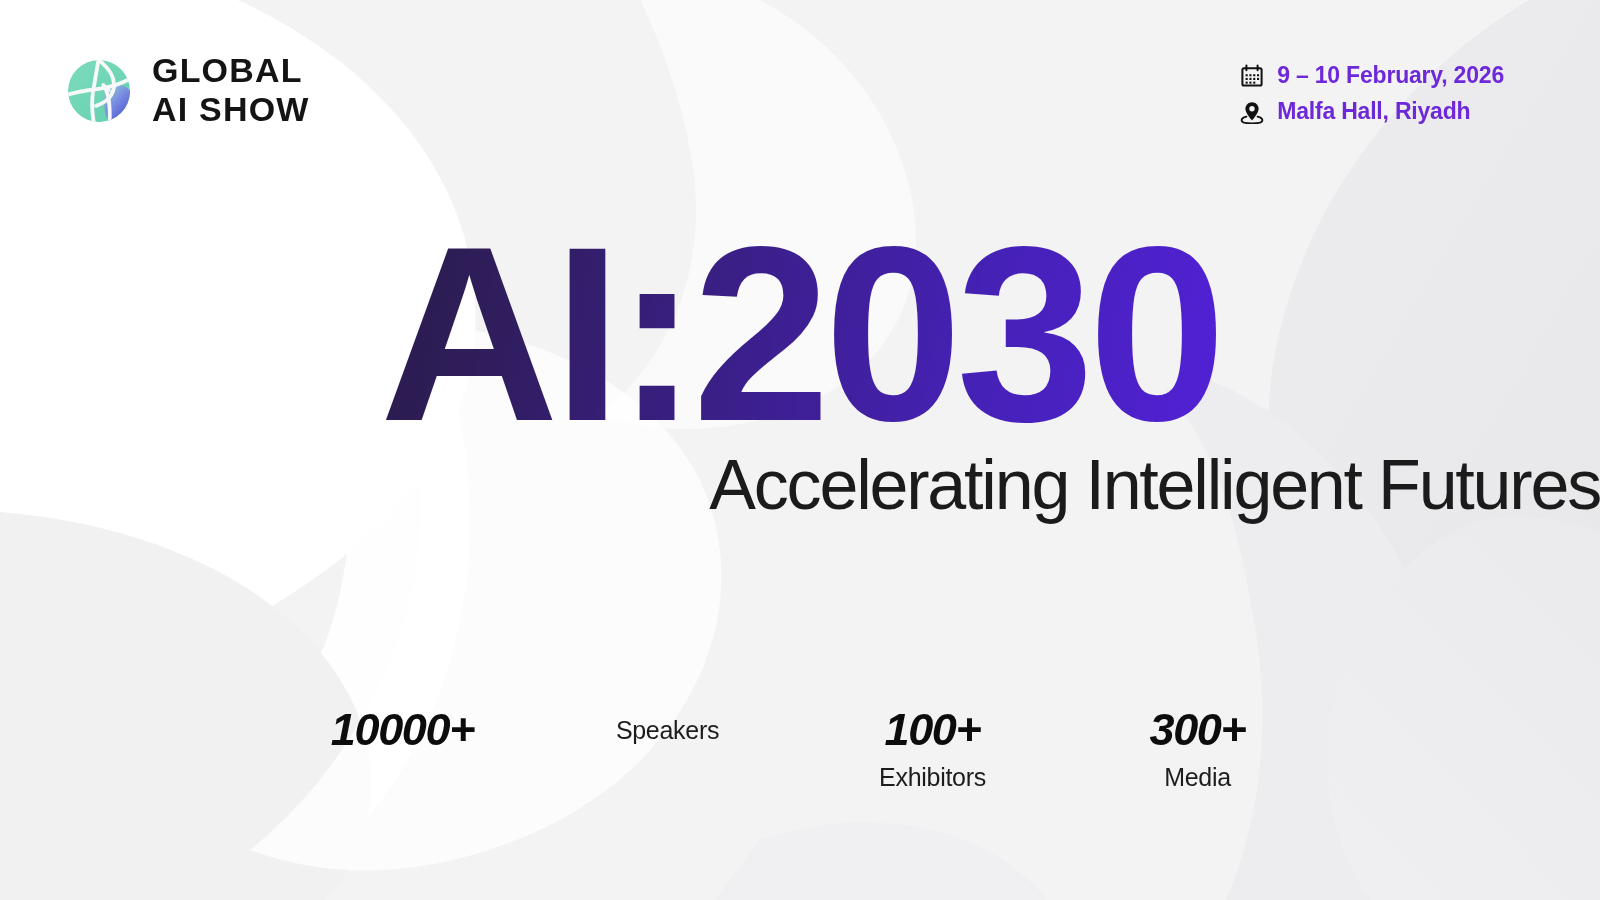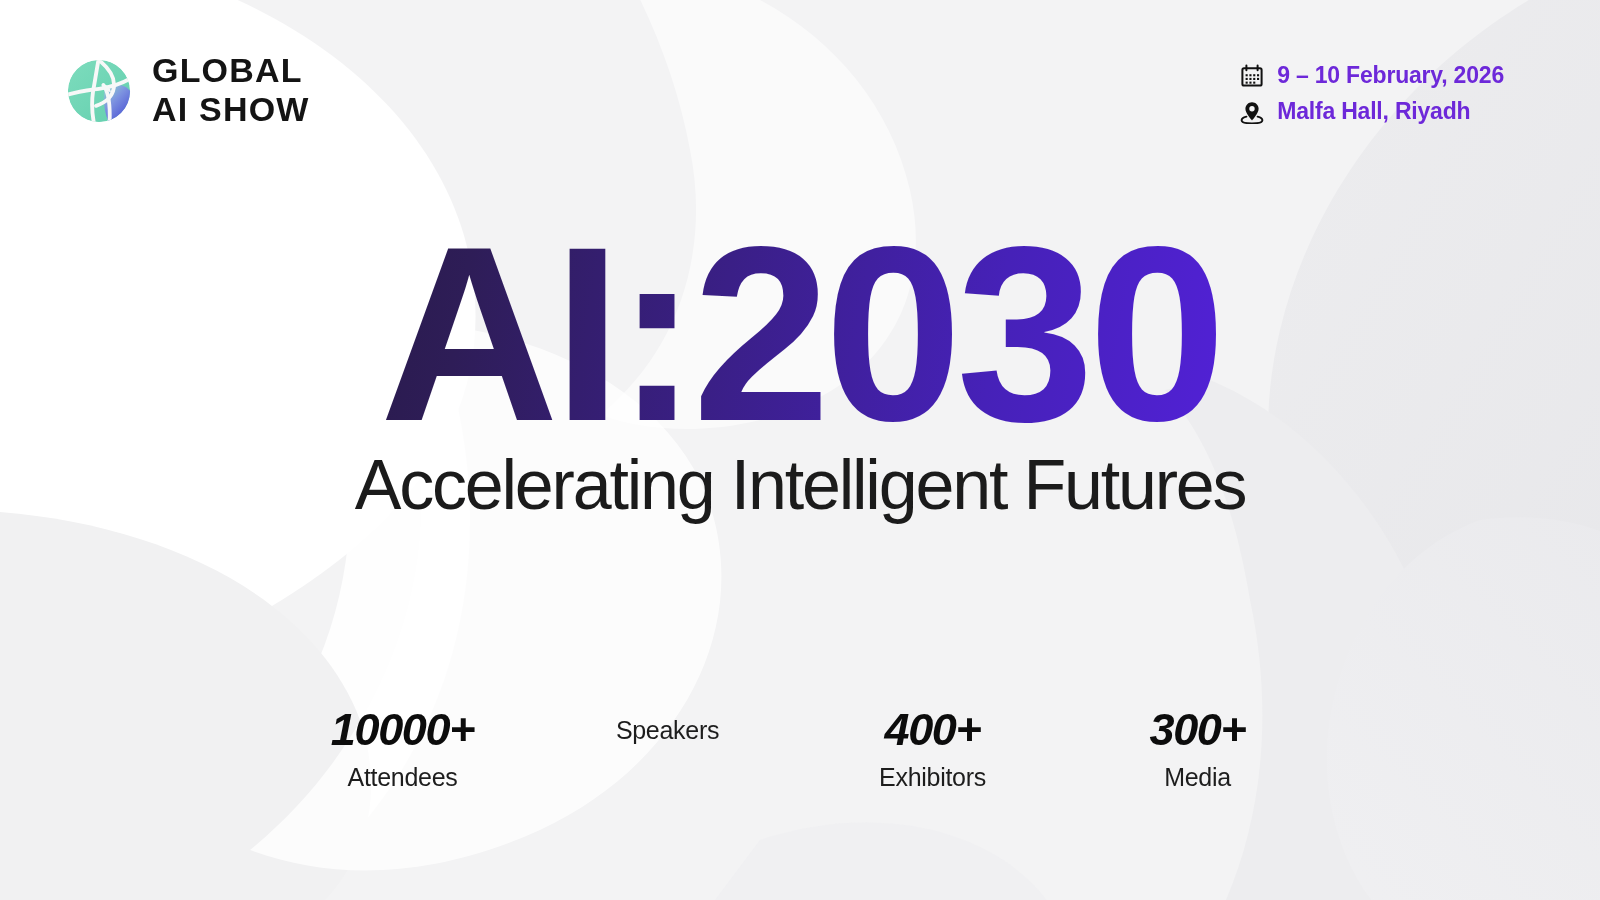--- a/index.html
+++ b/index.html
@@ -111,20 +111,21 @@
     color: transparent;
     -webkit-text-fill-color: transparent;
   }
   .hero-tagline {
     margin: 8px 0 0 0;
     font-size: 70px;
     font-weight: normal;
     letter-spacing: -2.2px;
     line-height: 1.05;
     color: #1b1b1b;
+    text-align: right;
   }
   .hero-sub {
     margin: 22px 0 0 0;
     font-size: 39px;
     font-weight: normal;
     letter-spacing: -0.9px;
     color: #4f4f54;
   }
 
   
@@ -294,27 +295,26 @@
   </div>
 
   <div class="hero">
     <h1 class="hero-title">AI:2030</h1>
     <div class="hero-tagline">Accelerating Intelligent Futures</div>
   </div>
 
   <div class="stats">
     <div class="stat">
       <div class="stat-value">10000+</div>
-      <div class="stat-label">Attendees</div>
     </div>
     <div class="stat">
       <div class="stat-label">Speakers</div>
     </div>
     <div class="stat">
-      <div class="stat-value">400+</div>
+      <div class="stat-value">100+</div>
       <div class="stat-label">Exhibitors</div>
     </div>
     <div class="stat">
       <div class="stat-value">300+</div>
       <div class="stat-label">Media</div>
     </div>
   </div>
 
 </div>
 

